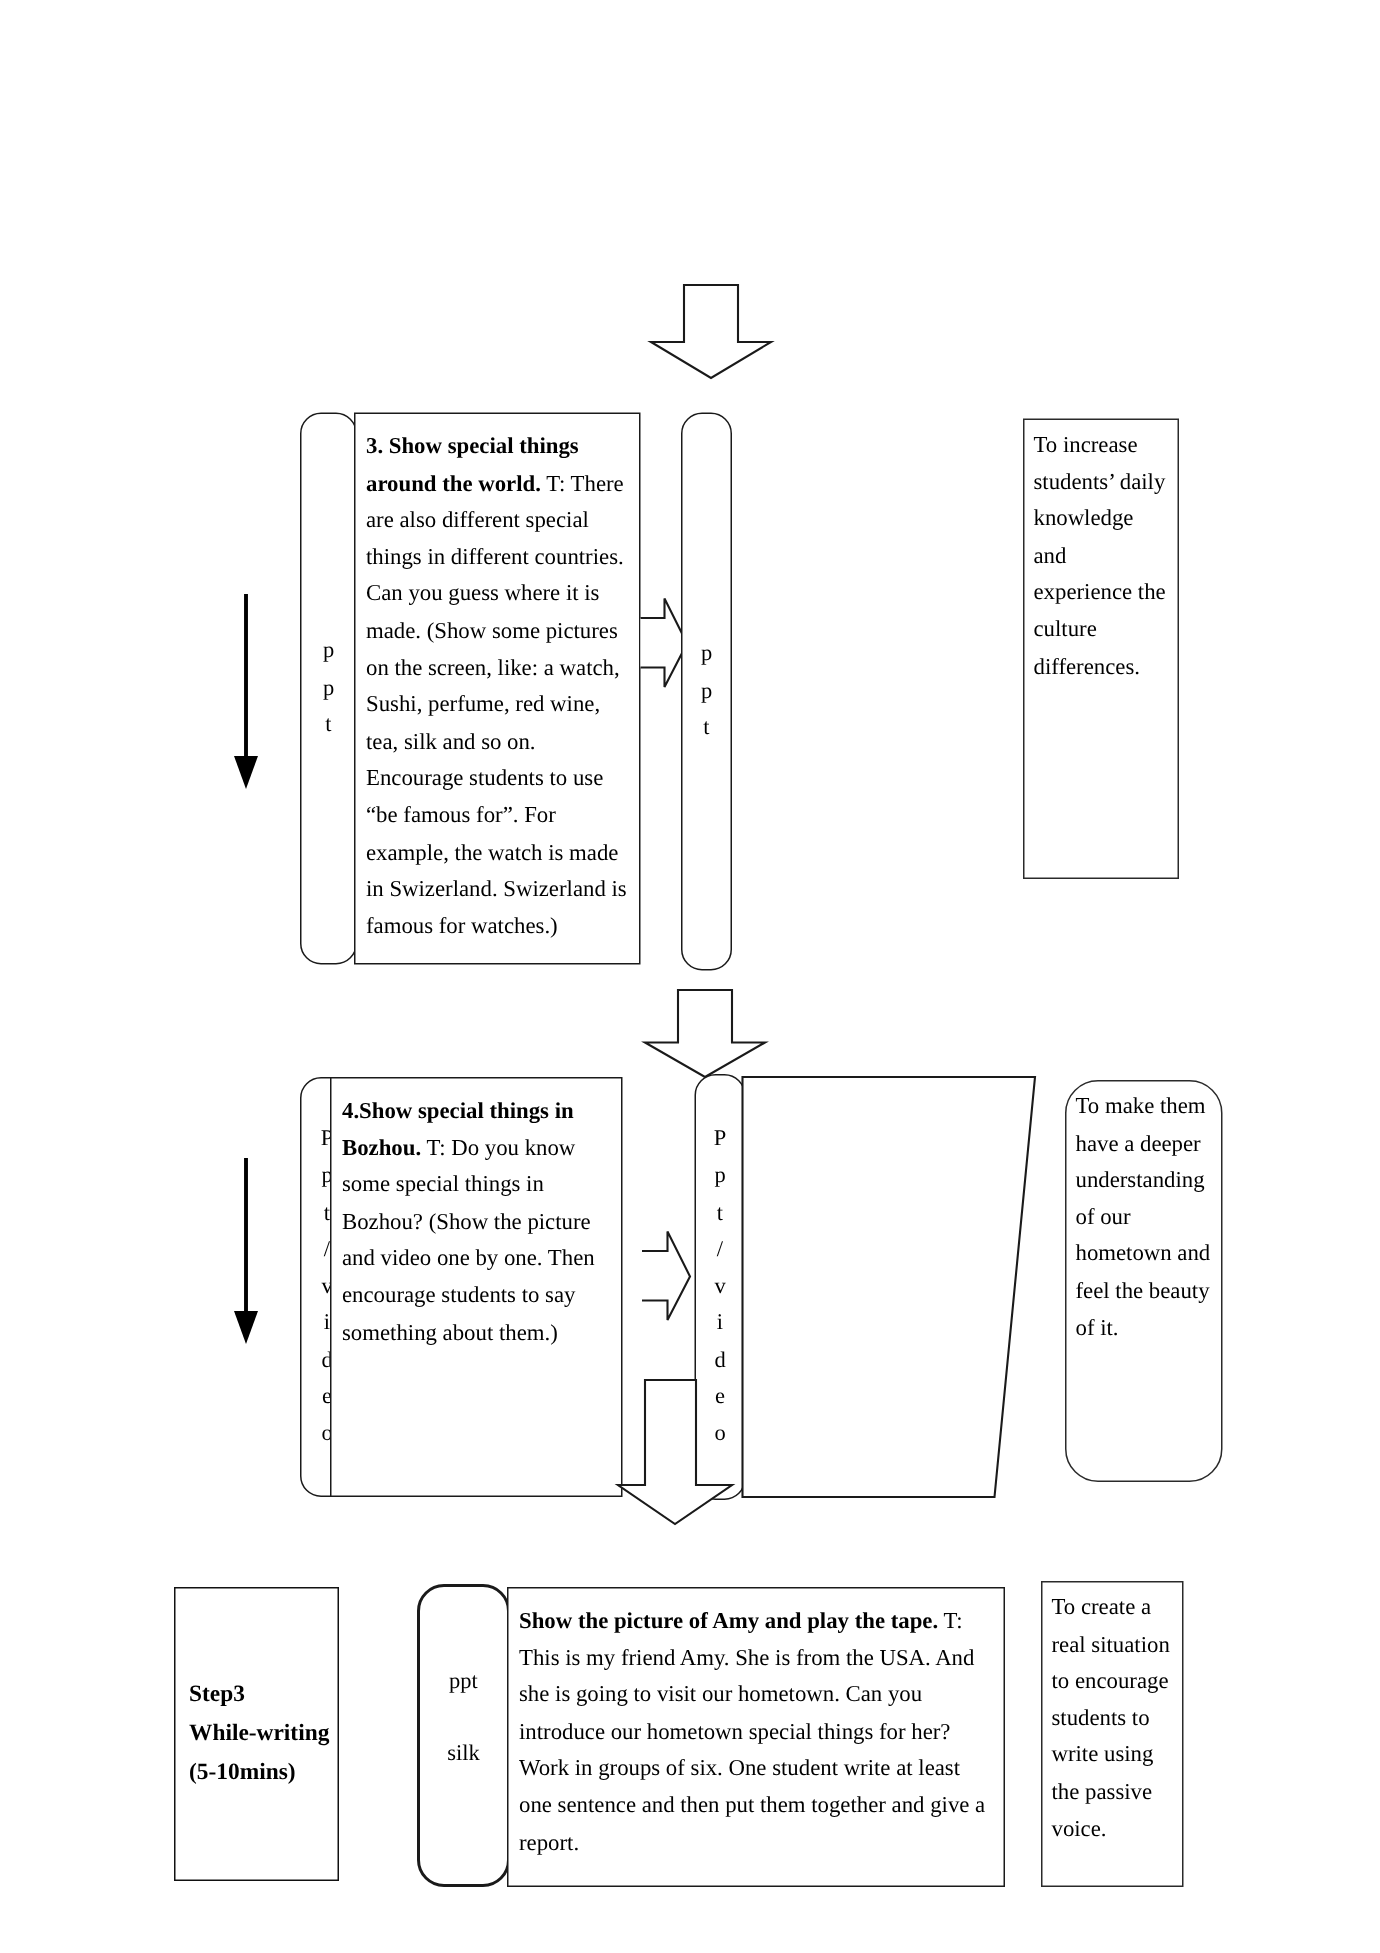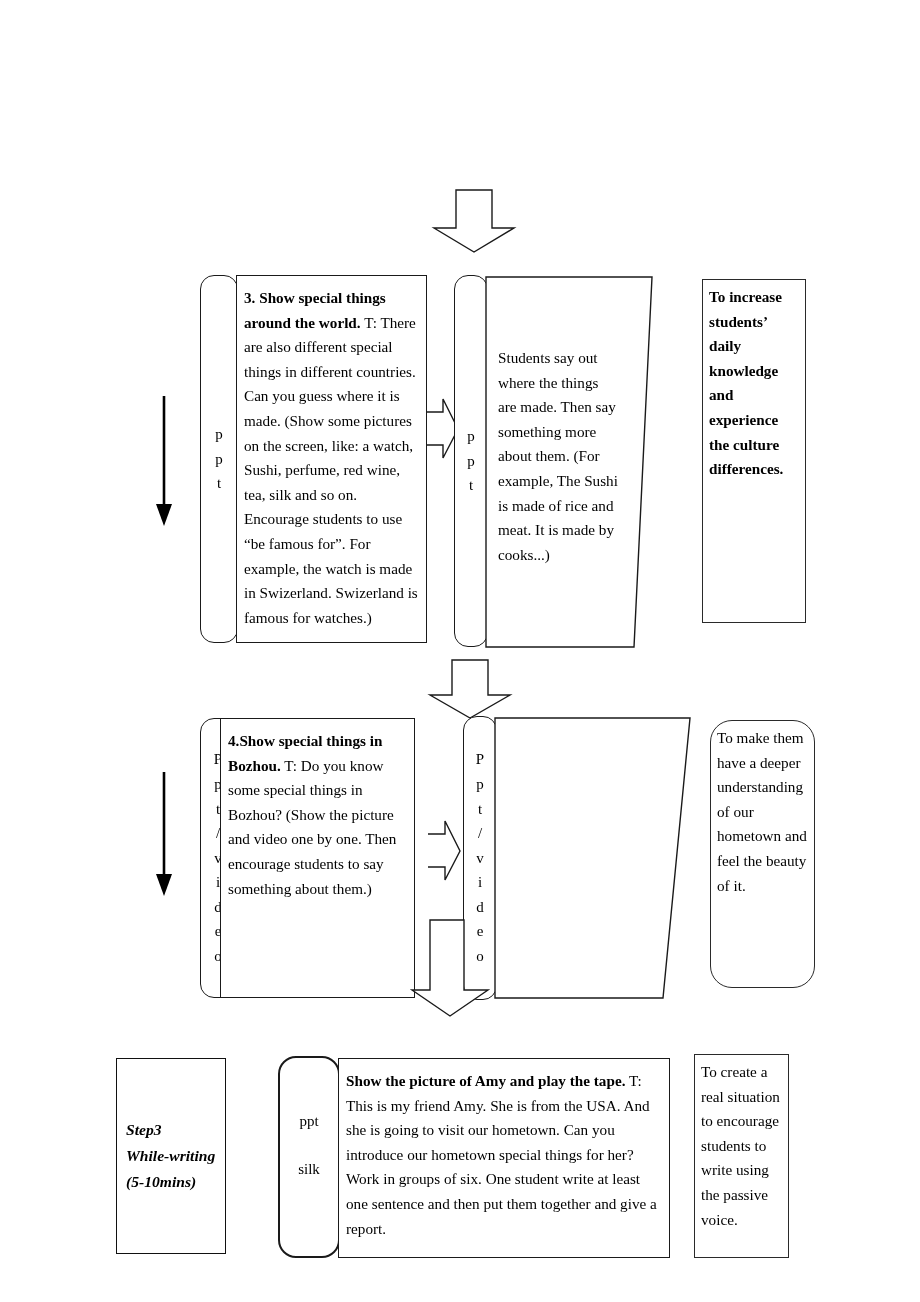--- a/index.html
+++ b/index.html
@@ -69,21 +69,20 @@
   .stepbox{
     border:1.4px solid #111;
     background:#fff;
     font-size:15.6px;
     line-height:26px;
     font-weight:bold;
     display:flex;
     flex-direction:column;
     justify-content:center;
     padding-left:9px;
-    font-style:italic;
   }
   .stepbox span{display:block;}
 
   svg{display:block;overflow:visible;}
   .noshape{fill:#fff;stroke:#1a1a1a;stroke-width:1.4;}
   .solid{fill:#000;stroke:none;}
   .thinline{stroke:#000;stroke-width:2.6;fill:none;}
 </style>
 </head>
 <body>
@@ -125,28 +124,22 @@
   </div>
 
   <div class="abs tabbox" style="left:454px;top:275px;width:34px;height:372px;">
     <div class="vstack">
       <span>p</span>
       <span>p</span>
       <span>t</span>
     </div>
   </div>
 
-  <div class="abs" style="left:484px;top:275px;width:172px;height:374px;">
-    <svg width="172" height="374" viewBox="0 0 172 374" style="position:absolute;left:0;top:0;">
-      <path class="noshape" d="M2 2 L168 2 L150 372 L2 372 Z"></path>
-    </svg>
-    <div class="txt" style="position:absolute;left:14px;top:71px;width:122px;">Students say out where the things are made. Then say something more about them. (For example, The Sushi is made of rice and meat. It is made by cooks...)</div>
-  </div>
-
-  <div class="abs purpose" style="left:702px;top:279px;width:104px;height:344px;font-weight:bold;">
+
+  <div class="abs purpose" style="left:682px;top:279px;width:104px;height:307px;">
     <span>To increase students’ daily knowledge and experience the culture differences.</span>
   </div>
 
   <div class="abs" style="left:428px;top:658px;width:84px;height:62px;">
     <svg width="84" height="62" viewBox="0 0 84 62">
       <path class="noshape" d="M24 2 L60 2 L60 37 L82 37 L42 60 L2 37 L24 37 Z"></path>
     </svg>
   </div>
 
   <div class="abs" style="left:152px;top:772px;width:30px;height:126px;">

